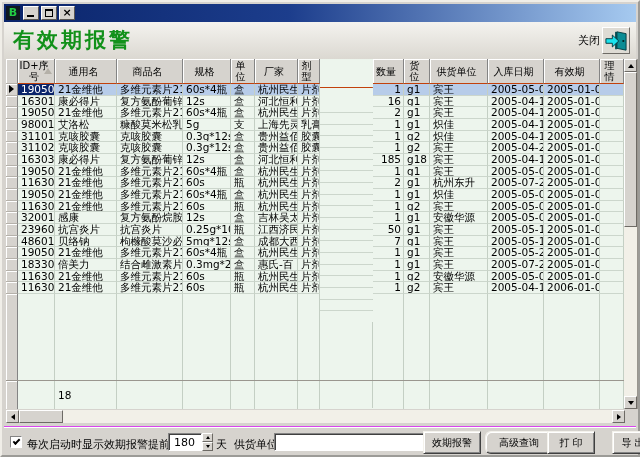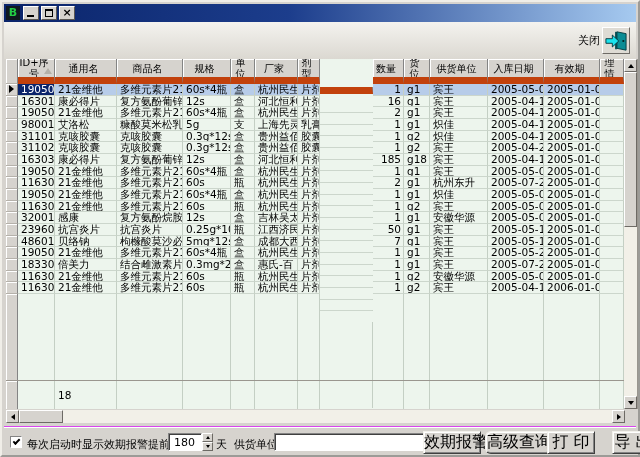--- a/index.html
+++ b/index.html
@@ -53,21 +53,21 @@
   .cols > :nth-child(8){ width:22px; }
   .cols > :nth-child(9){ width:53px;margin-top:28px; }
   .cols > :nth-child(10){ width:31px; text-align:right; }
   .cols > :nth-child(11){ width:26px; }
   .cols > :nth-child(12){ width:58px; }
   .cols > :nth-child(13){ width:56px; }
   .cols > :nth-child(14){ width:56px; }
   .cols > :nth-child(15){ flex:1 1 auto; min-width:0; }
 
   .ghead { height:25px; flex:0 0 25px; }
-  .ghead > * { background:#d6d3ce; border-right:1px solid #848484; border-bottom:7px solid #c2410c;
+  .ghead > * { background:#d6d3ce; border-right:1px solid #848484; border-bottom:1px solid #c2410c;
     box-shadow:inset 1px 1px 0 #fff; font-size:10px; color:#000;
     display:flex; align-items:center; justify-content:center; text-align:center;
     line-height:11px; position:relative; }
   .ghead .hwrap { white-space:normal; padding:0 6px 0 2px; }
   .sort-tri { position:absolute; right:2px; top:9px; width:0; height:0;
     border-left:4px solid transparent; border-right:4px solid transparent;
     border-bottom:6px solid #b4b0a8; }
 
   .gbody { flex:0 0 auto; display:flex; flex-direction:column; }
   .gbody .row { height:11.66px; }
@@ -127,21 +127,21 @@
   .t-dn2 { width:0; height:0; border-left:2.5px solid transparent; border-right:2.5px solid transparent; border-top:3px solid #000; }
   .lbl-tian { position:absolute; left:212px; top:10px; }
   .lbl-supplier { position:absolute; left:230px; top:10px; }
   .sup-input { position:absolute; left:270px; top:6px; width:156px; height:18px; background:#fff;
     border:1px solid; border-color:#848484 #fff #fff #848484;
     box-shadow:inset 1px 1px 0 #404040; padding:0 3px; outline:none;
     font-family:"DejaVu Sans", sans-serif; }
   .btn { position:absolute; top:4px; height:23px; background:#d6d3ce;
     border:1px solid; border-color:#f4f2ec #404040 #404040 #f4f2ec;
     box-shadow:inset 1px 1px 0 #fff, inset -1px -1px 0 #848484;
-    font-size:16px; text-align:center; cursor:default;
+    font-size:10px; text-align:center; cursor:default;
     font-family:"DejaVu Sans", sans-serif; white-space:nowrap; }
   .b1 { left:419px; width:58px; }
   .b2 { left:481px; width:68px;border-radius:6px; }
   .b3 { left:543px; width:48px; }
   .b4 { left:608px; width:42px; }
 </style>
 </head>
 <body>
 
 <div class="window">
@@ -155,20 +155,21 @@
       <div class="wbtn">
           <span class="g-max"></span>
         </div>
       <div class="wbtn">
           <span class="g-x">×</span>
         </div>
     </div>
   </div>
 
   <div class="band">
+    <div class="page-title">有效期报警</div>
     <div class="close-wrap">
       <span class="close-label">关闭</span>
       <div class="door-btn">
         <svg width="24" height="22" viewBox="0 0 26 24">
           <rect x="12" y="2" width="2" height="19" fill="#044f54"></rect>
           <polygon points="14,2 24,4 24,22 14,20" fill="#0a8c94" stroke="#033a3e" stroke-width="1"></polygon>
           <circle cx="21" cy="12" r="1.2" fill="#022"></circle>
           <polygon points="2,9.5 9,9.5 9,5.5 16,12 9,18.5 9,14.5 2,14.5" fill="#1ae2ec" stroke="#00333a" stroke-width="1"></polygon>
         </svg>
       </div>

